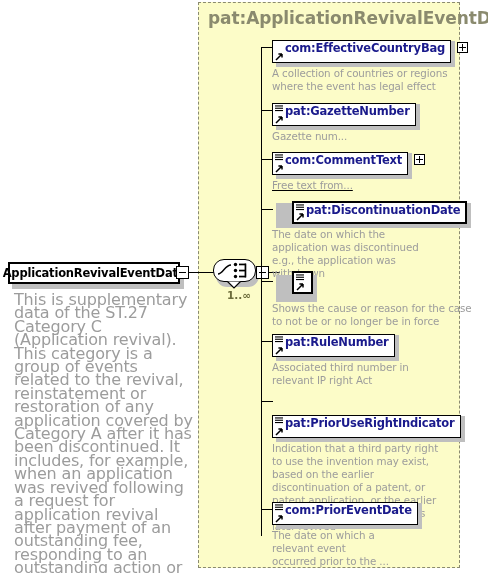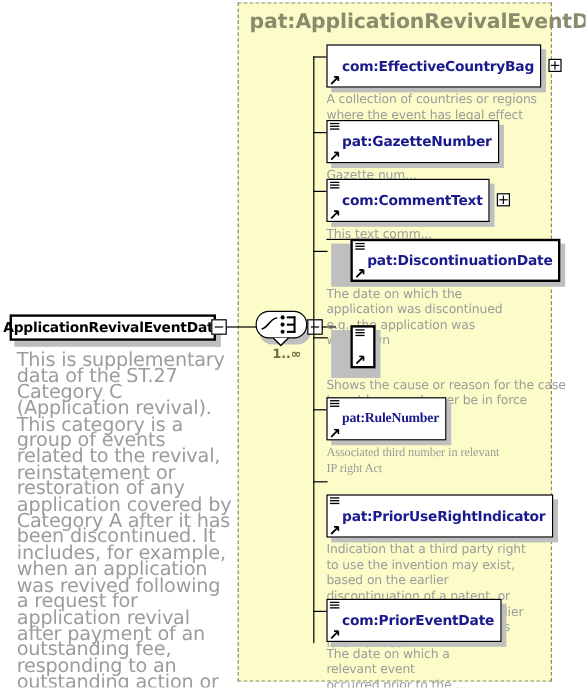--- a/index.html
+++ b/index.html
@@ -230,23 +230,22 @@
     top: 4px;
     width: 100%;
     height: 100%;
     background: #bfbfbf;
   }
   .child .nodebox {
     position: relative;
     background: #ffffff;
     border: 1.6px solid #000;
     box-sizing: border-box;
-    height: 36px;
+    height: 23px;
     display: inline-flex;
-    align-items: center;
     padding: 0 5px 0 12px;
     white-space: nowrap;
   }
   .child.required .nodebox {
     border-width: 2.2px;
     margin-left: 20px;
   }
   .child .nodelabel {
     font-size: 11.5px;
     font-weight: bold;
@@ -394,21 +393,21 @@
         <rect x="0" y="0.4" width="8" height="1.1" fill="#000"></rect>
         <rect x="0" y="2.7" width="8" height="1.1" fill="#000"></rect>
         <rect x="0" y="5.0" width="8" height="1.1" fill="#000"></rect>
       </svg>
       <svg class="ref-arrow" viewBox="0 0 8 8">
         <path d="M1 7 L7 1 M7 1 L3.4 1 M7 1 L7 4.6" stroke="#000" stroke-width="1.5" fill="none"></path>
       </svg>
       <span class="nodelabel">com:CommentText</span>
     </span>
   </span><span class="plus-widget"></span>
-  <div class="desc">This text comm...</div>
+  <div class="desc">Free text from...</div>
 </div>
 
 <div class="branch" style="top:209px;"></div>
 <div class="child required" style="top:199px;">
   <span class="boxwrap">
     <span class="shadow"></span>
     <span class="nodebox">
       <svg class="attr-glyph" viewBox="0 0 8 7">
         <rect x="0" y="0.4" width="8" height="1.1" fill="#000"></rect>
         <rect x="0" y="2.7" width="8" height="1.1" fill="#000"></rect>
@@ -435,21 +434,21 @@
       </svg>
       <svg class="ref-arrow" viewBox="0 0 8 8">
         <path d="M1 7 L7 1 M7 1 L3.4 1 M7 1 L7 4.6" stroke="#000" stroke-width="1.5" fill="none"></path>
       </svg>
     </span>
   </span>
   <div class="desc">Shows the cause or reason for the case to not be or no longer be in force</div>
 </div>
 
 <div class="branch" style="top:341px;"></div>
-<div class="child" style="top:331px;font-family:Liberation Serif, serif;">
+<div class="child" style="top:331px;">
   <span class="boxwrap">
     <span class="shadow"></span>
     <span class="nodebox">
       <svg class="attr-glyph" viewBox="0 0 8 7">
         <rect x="0" y="0.4" width="8" height="1.1" fill="#000"></rect>
         <rect x="0" y="2.7" width="8" height="1.1" fill="#000"></rect>
         <rect x="0" y="5.0" width="8" height="1.1" fill="#000"></rect>
       </svg>
       <svg class="ref-arrow" viewBox="0 0 8 8">
         <path d="M1 7 L7 1 M7 1 L3.4 1 M7 1 L7 4.6" stroke="#000" stroke-width="1.5" fill="none"></path>

